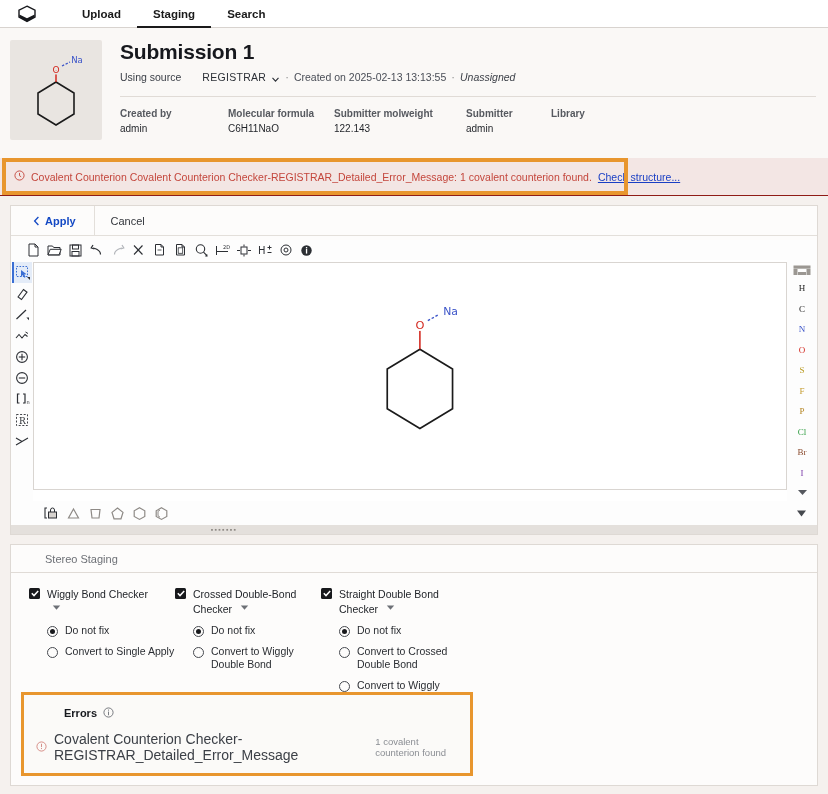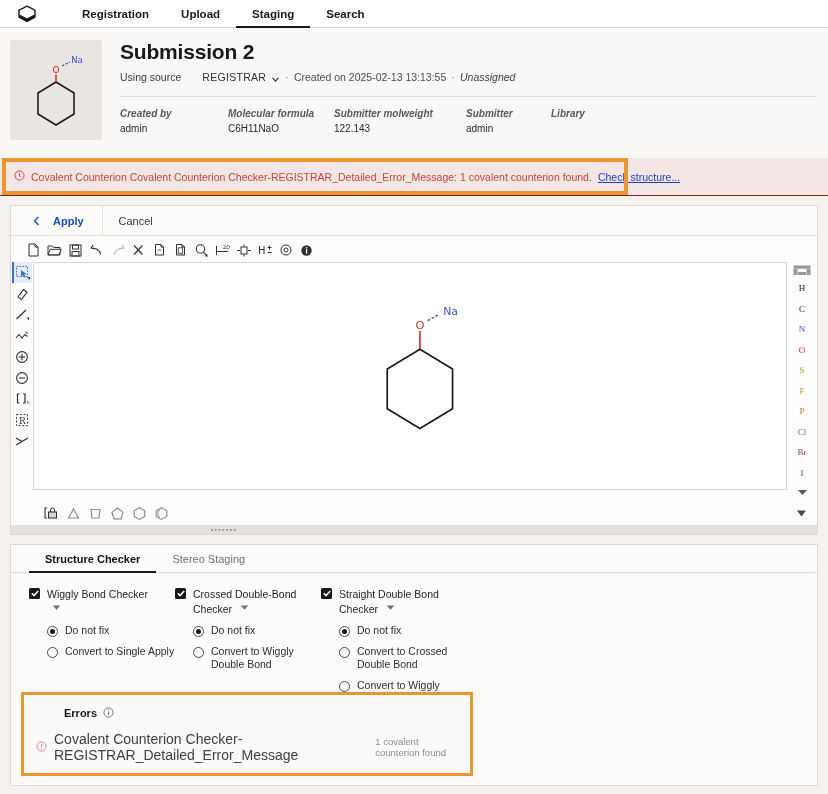--- a/index.html
+++ b/index.html
@@ -53,21 +53,21 @@
     display: flex; align-items: center; gap: 5px;
   }
   .meta-line .src-label { color: #3c4048; }
   .meta-line .src-value { color: #2b2f36; letter-spacing: 0.3px; margin-left: 16px; }
   .caret-sm { display:inline-block; width: 9px; height: 9px; position: relative; top: 1px;}
   .dot-sep { color: #8d8d8d; font-size: 11px; }
   .unassigned { font-style: italic; color: #3c4048; }
   .hrule { height: 1px; background: #e0dbd6; margin-top: 13px; margin-right: 2px; }
   .fields { display: flex; margin-top: 11px; }
   .field { }
-  .field-label { font-size: 10px; font-weight: bold; color: #56595f; font-style: italic; }
+  .field-label { font-size: 10px; font-weight: bold; color: #56595f; }
   .field-value { font-size: 10px; color: #1f2227; margin-top: 4px; }
 
   
   .banner-wrap {
     position: relative;
     background: #f3e6e4;
     border-bottom: 1.5px solid #8f1c17;
     height: 38px;
     display: flex;
     align-items: center;
@@ -93,21 +93,21 @@
     margin: 9px 10px 0 10px;
     background: #fdfcfb;
     border: 1px solid #ded9d4;
   }
   .apply-bar {
     height: 30px; display: flex; align-items: center;
     border-bottom: 1px solid #e3dfda;
     background: #fdfcfb;
   }
   .apply-btn {
-    display: flex; align-items: center; gap: 13px;
+    display: flex; align-items: center; gap: 5px;
     padding: 0 18px 0 22px; height: 30px;
     font-size: 11px; font-weight: bold; color: #1449c4;
     cursor: pointer;
     border-right: 1px solid #e3dfda;
   }
   .cancel-btn {
     padding: 0 16px; height: 30px; line-height: 30px;
     font-size: 11px; color: #33363c; cursor: pointer;
   }
 
@@ -247,42 +247,41 @@
 <body>
 
 <div class="topnav">
   <div class="logo">
     <svg width="20" height="18" viewBox="0 0 20 18">
       <path d="M10 1.2 L18 5.2 L18 12.2 L10 16.4 L2 12.2 L2 5.2 Z" fill="none" stroke="#17181c" stroke-width="1.4"></path>
       <path d="M2.4 9.4 L10 13.3 L17.6 9.4 L17.6 12.3 L10 16.5 L2.4 12.3 Z" fill="#17181c"></path>
     </svg>
   </div>
   <div class="nav-items">
-    <div class="nav-item">Registration</div>
     <div class="nav-item">Upload</div>
     <div class="nav-item active">Staging</div>
     <div class="nav-item">Search</div>
   </div>
 </div>
 
 <div class="header">
   <div class="thumb">
     <svg width="70" height="80" viewBox="0 0 70 80">
 
       <path d="M35 32 L53 43 L53 64 L35 75 L17 64 L17 43 Z" fill="none" stroke="#1b1b1b" stroke-width="1.6"></path>
 
       <line x1="35" y1="32" x2="35" y2="20" stroke="#d32a21" stroke-width="1.5"></line>
       <text x="35" y="20" font-family="DejaVu Sans, sans-serif" font-size="9" fill="#d32a21" text-anchor="middle" dominant-baseline="middle" style="paint-order:stroke;stroke:#e9e5e1;stroke-width:3px">O</text>
 
       <line x1="41" y1="16" x2="49" y2="12" stroke="#3a53c8" stroke-width="1.3" stroke-dasharray="2.4,1.6"></line>
       <text x="56" y="10" font-family="DejaVu Sans, sans-serif" font-size="8.5" fill="#3a53c8" text-anchor="middle" dominant-baseline="middle">Na</text>
     </svg>
   </div>
   <div class="header-body">
-    <div class="page-title">Submission 2</div>
+    <div class="page-title">Submission 1</div>
     <div class="meta-line">
       <span class="src-label">Using source</span>
       <span class="src-value">REGISTRAR</span>
       <span class="caret-sm">
         <svg width="9" height="9" viewBox="0 0 9 9">
             <path d="M1.5 2.8 L4.5 6.2 L7.5 2.8" fill="none" stroke="#2b2f36" stroke-width="1.1"></path>
           </svg>
       </span>
       <span class="dot-sep">·</span>
       <span>Created on 2025-02-13 13:13:55</span>
@@ -582,21 +581,20 @@
     </div>
   </div>
 
   <div class="sk-grip">
     <div class="grip-dots" style="margin-left:-380px">▪▪▪▪▪▪▪</div>
   </div>
 </div>
 
 <div class="checker-panel">
   <div class="tabs">
-    <div class="tab active">Structure Checker</div>
     <div class="tab">Stereo Staging</div>
   </div>
 
   <div class="checkers">
 
     <div class="checker-col">
       <div class="chk-head">
         <div class="chk-box">
           <svg width="8" height="7" viewBox="0 0 8 7">
               <path d="M0.8 3.3 L3 5.6 L7.2 1" fill="none" stroke="#fff" stroke-width="1.5"></path>

